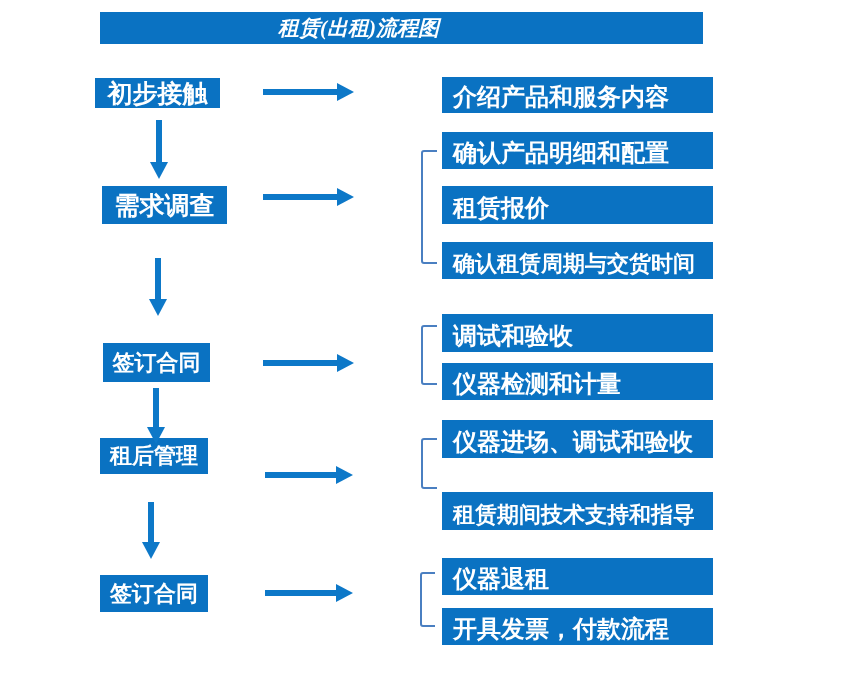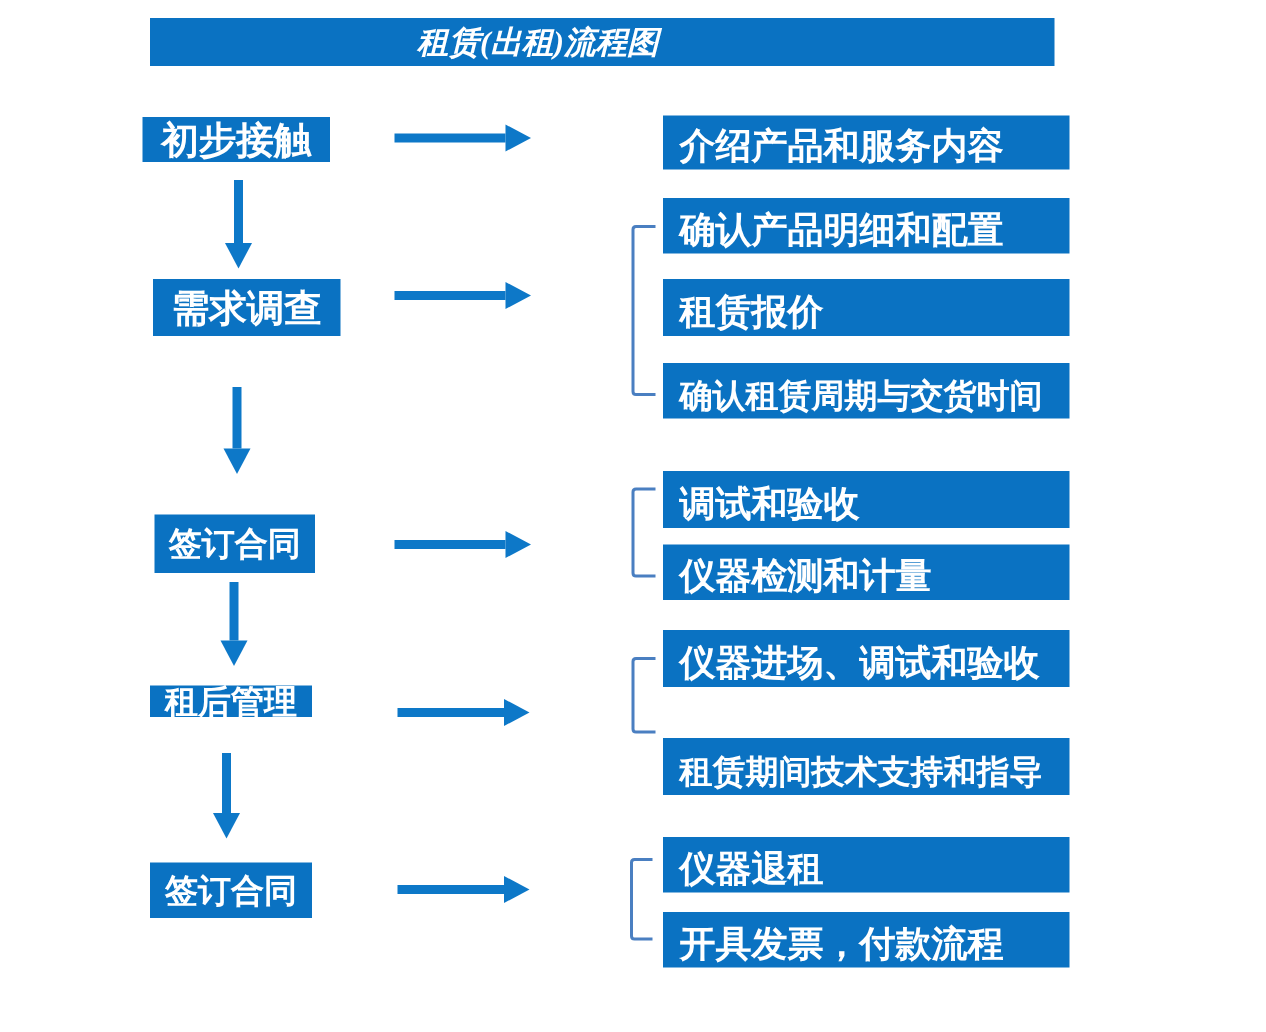--- a/index.html
+++ b/index.html
@@ -47,21 +47,21 @@
 
   <div class="lbox" style="left:95px;top:78px;width:125px;height:30px">
     <span class="txt">初步接触</span>
   </div>
   <div class="lbox" style="left:102px;top:186px;width:125px;height:38px">
     <span class="txt">需求调查</span>
   </div>
   <div class="lbox sm" style="left:103px;top:343px;width:107px;height:39px">
     <span class="txt">签订合同</span>
   </div>
-  <div class="lbox sm" style="left:100px;top:457px;width:108px;height:21px">
+  <div class="lbox sm" style="left:100px;top:438px;width:108px;height:36px">
     <span class="txt">租后管理</span>
   </div>
   <div class="lbox sm" style="left:100px;top:575px;width:108px;height:37px">
     <span class="txt">签订合同</span>
   </div>
 
   <div class="rbox" style="top:77px;height:36px">
     <span class="txt">介绍产品和服务内容</span>
   </div>
 

